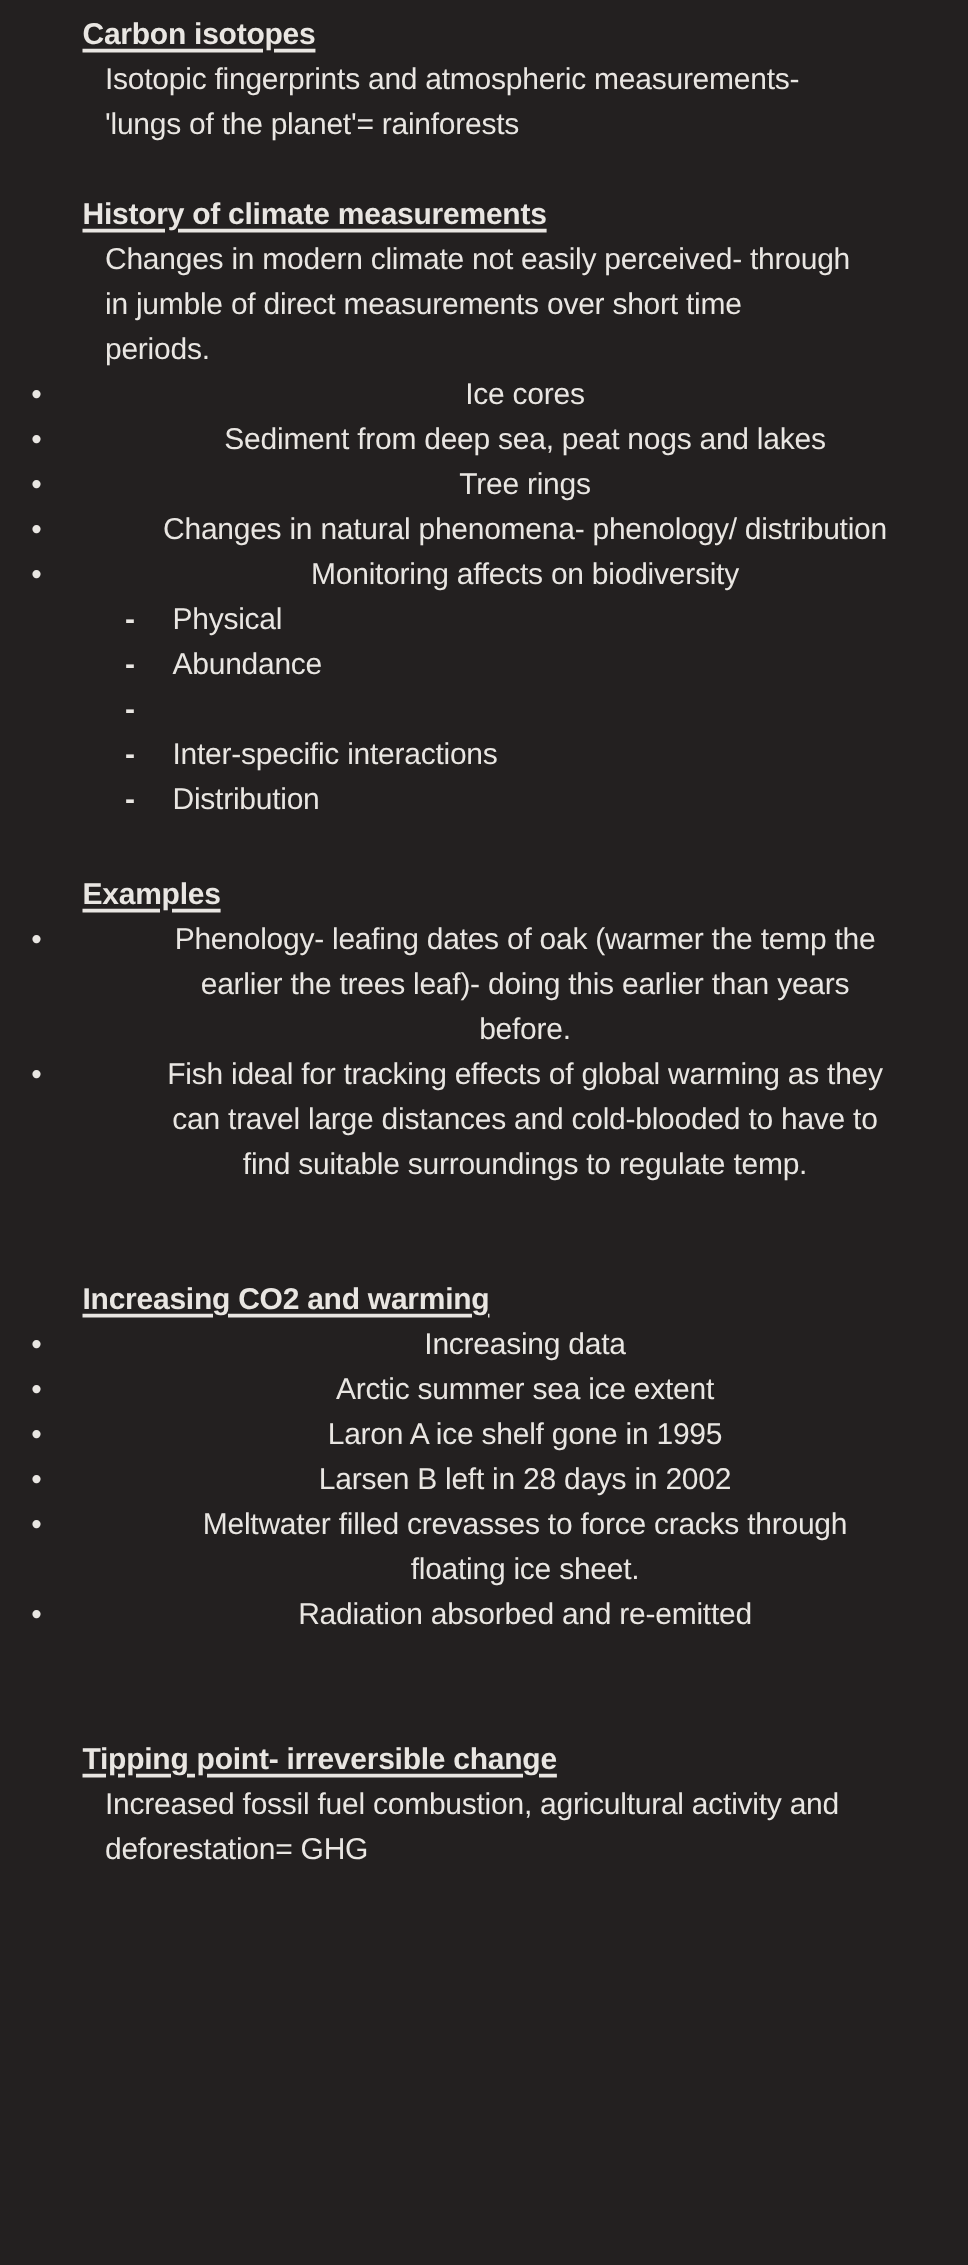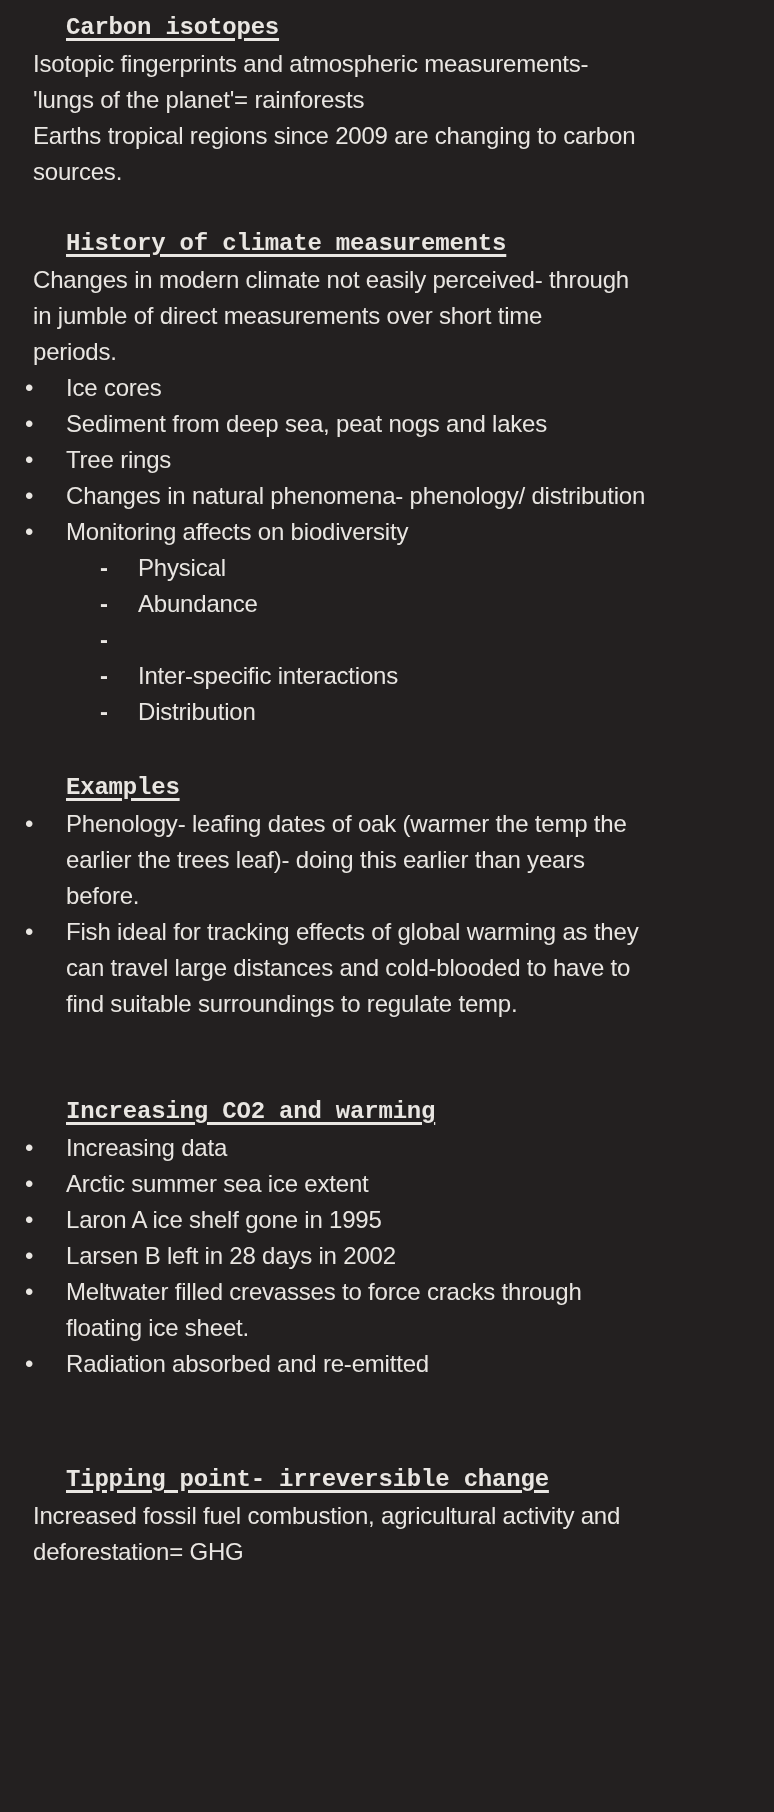--- a/index.html
+++ b/index.html
@@ -22,40 +22,39 @@
     height: 36px;
     line-height: 36px;
     white-space: nowrap;
   }
 
   .heading-row {
     height: 36px;
     line-height: 36px;
     margin-left: 66px;
     white-space: nowrap;
-    font-family: Liberation Mono, monospace;
   }
   .heading-text {
     font-weight: 700;
     text-decoration: underline;
     text-decoration-thickness: 2.5px;
     text-underline-offset: 4px;
   }
 
-  .para { margin-left: 33px; }
+  .para { margin-left: 84px; }
 
   .bullet { display: flex; }
   .bullet .marker {
     flex: none;
     padding-left: 25px;
     width: 41px;
     height: 36px;
     line-height: 36px;
   }
-  .btext { flex: 1; min-width: 0; }
+  .btext { flex: 1; min-width: 0; text-align: center; }
 
   .dash { display: flex; }
   .dash .dmarker {
     flex: none;
     padding-left: 100px;
     width: 38px;
     height: 36px;
     line-height: 36px;
     font-weight: 700;
   }
@@ -73,24 +72,20 @@
   <section>
     <div class="heading-row">
       <span class="heading-text">Carbon isotopes</span>
     </div>
     <div class="para">
       <div class="line">Isotopic fingerprints and atmospheric measurements-</div>
     </div>
     <div class="para">
       <div class="line">'lungs of the planet'= rainforests</div>
     </div>
-    <div class="para">
-      <div class="line">Earths tropical regions since 2009 are changing to carbon</div>
-      <div class="line">sources.</div>
-    </div>
   </section>
 
   <div class="sp-36"></div>
 
   <section>
     <div class="heading-row">
       <span class="heading-text">History of climate measurements</span>
     </div>
     <div class="para">
       <div class="line">Changes in modern climate not easily perceived- through</div>

